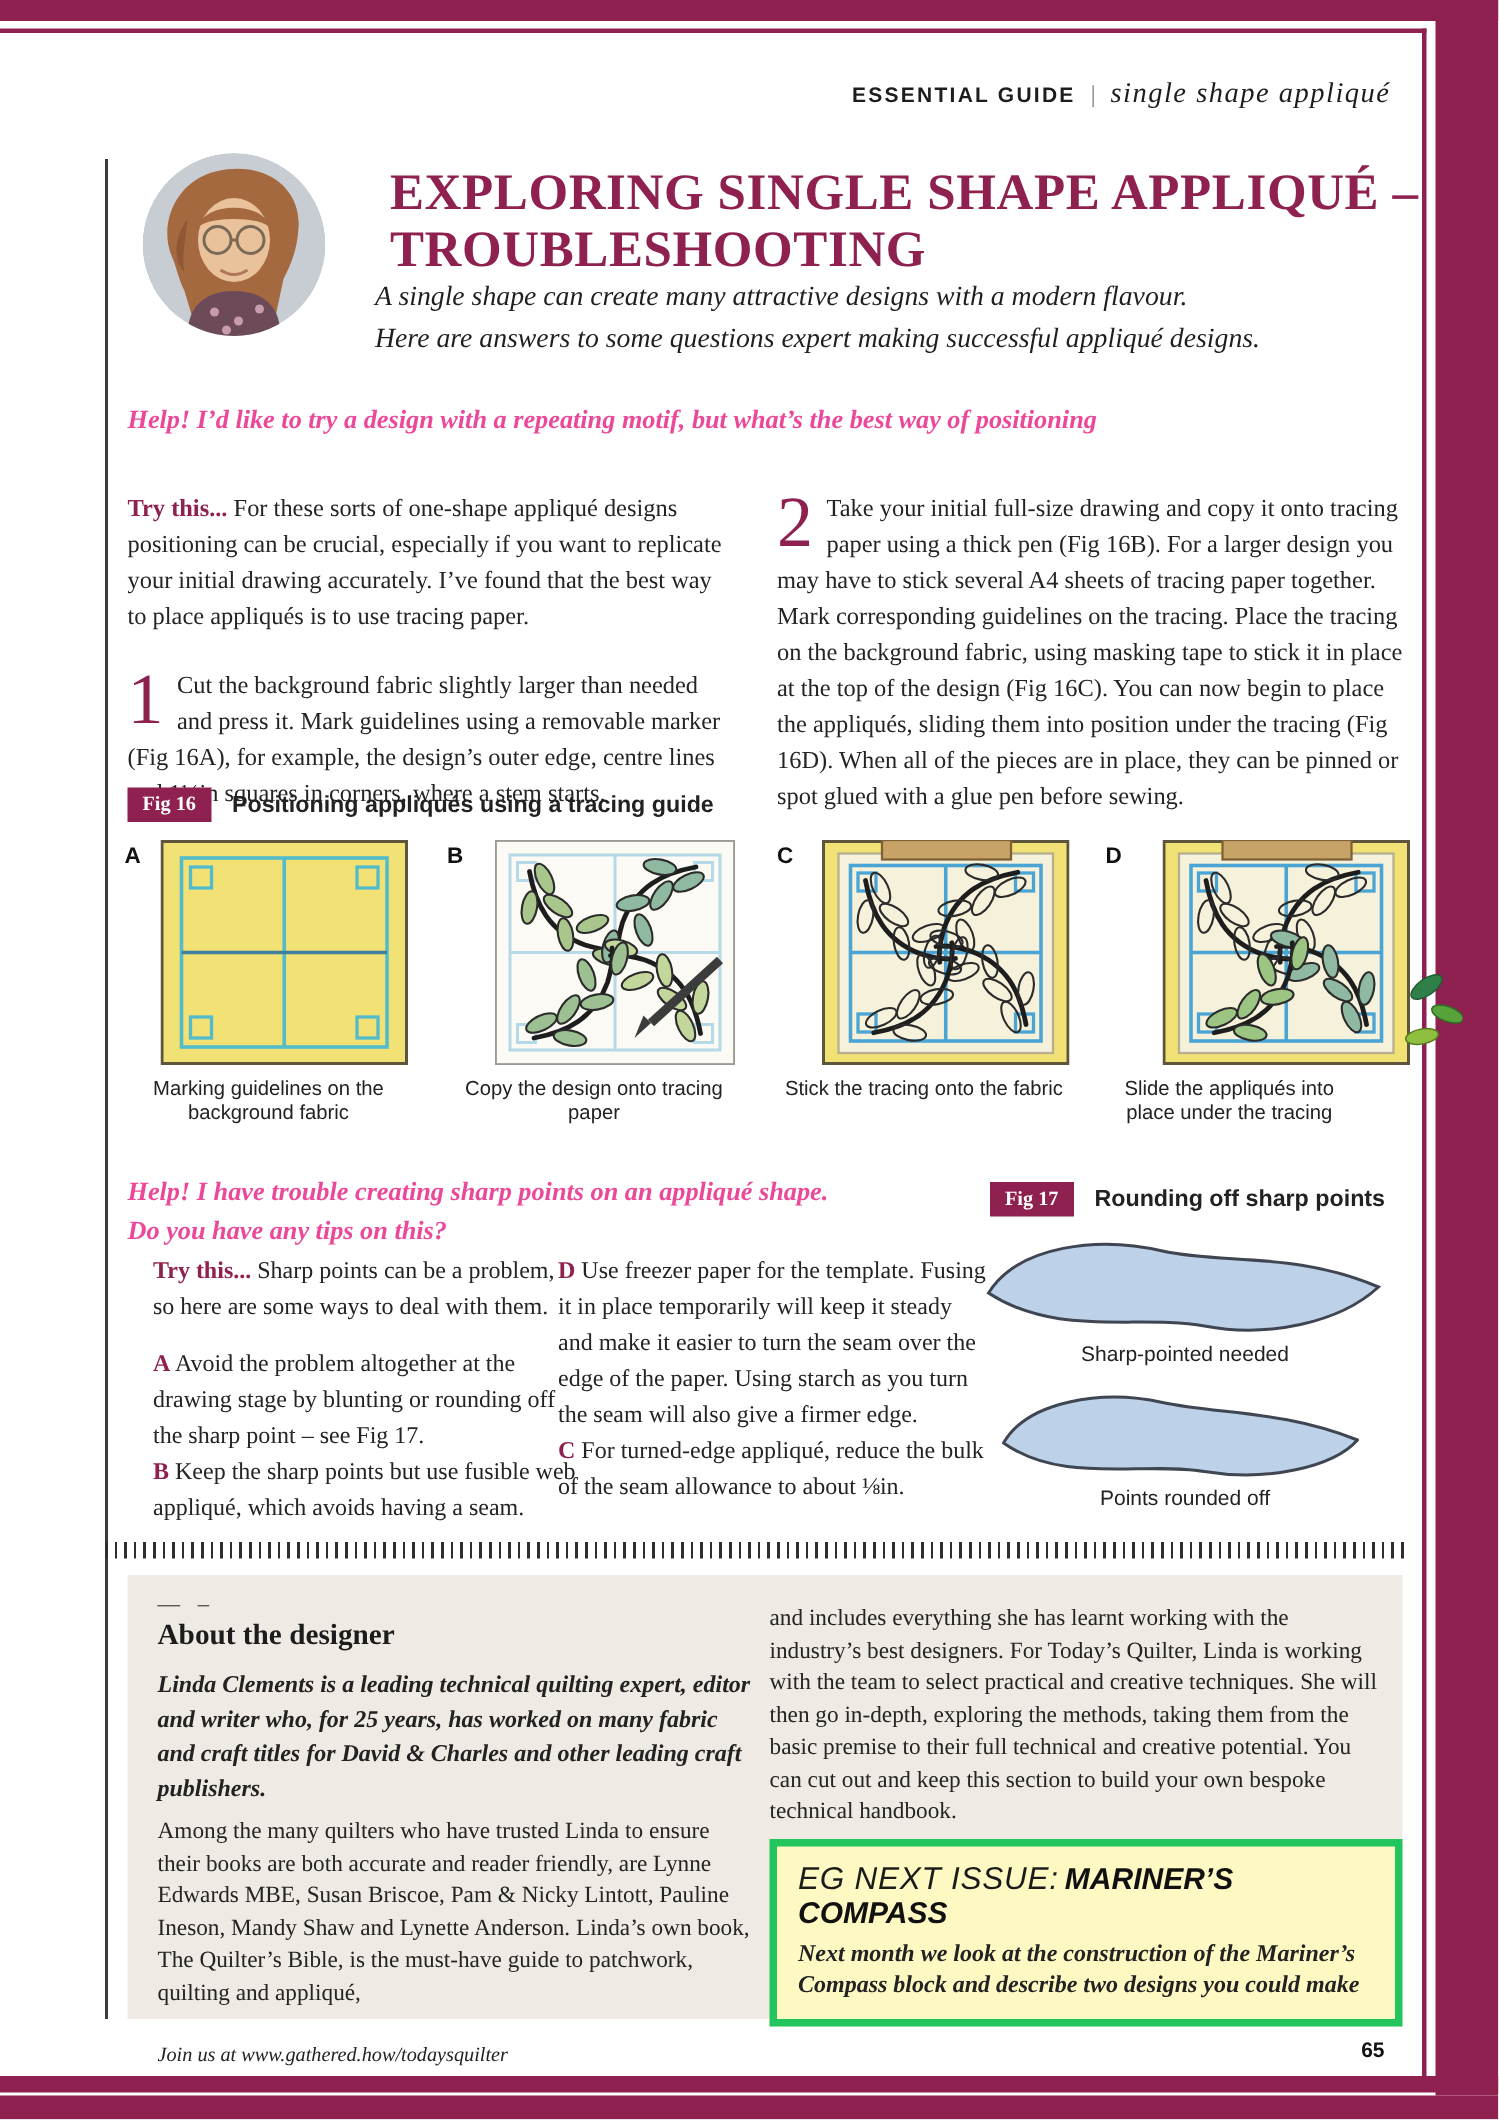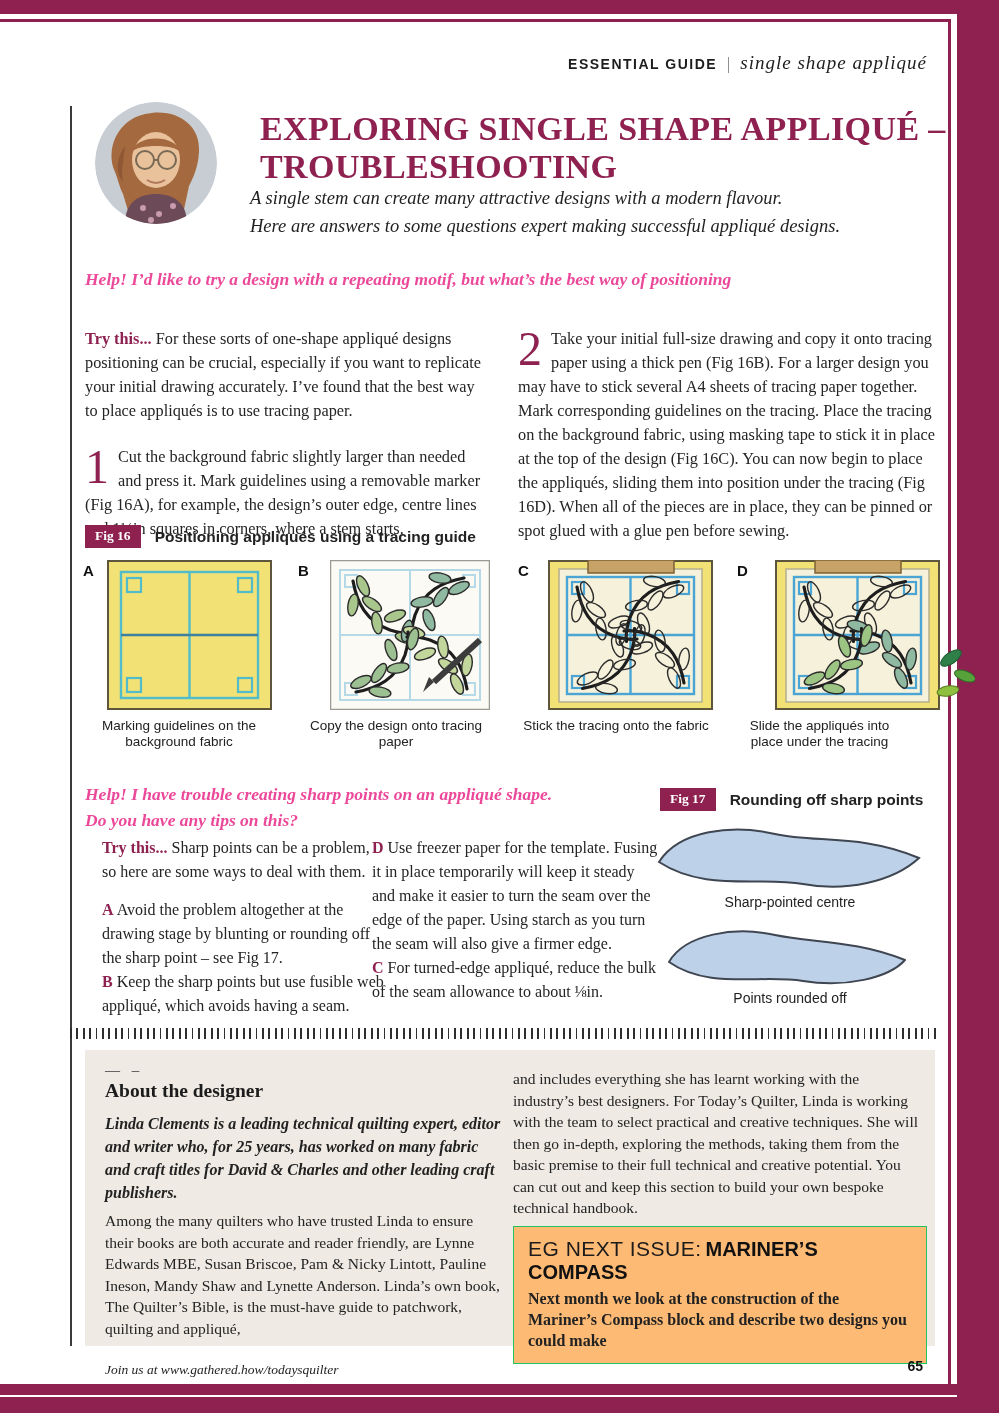--- a/index.html
+++ b/index.html
@@ -82,22 +82,22 @@
      background:repeating-linear-gradient(to right,#2e2e2e 0 1.8px,transparent 1.8px 6.4px);}
 
   
   .about{position:absolute;left:85px;top:1050px;width:850px;height:296px;background:#efebe4;}
   .cutmark{position:absolute;left:20px;top:12px;font-size:15px;color:#333;letter-spacing:4px;}
   .about-h{position:absolute;left:20px;top:30px;margin:0;font-size:19.5px;font-weight:bold;color:#1c1c1c;}
   .about-intro{position:absolute;left:20px;top:62px;width:400px;font-weight:bold;font-style:italic;
                font-size:16px;line-height:23px;color:#222;}
   .about-p1{position:absolute;left:20px;top:160px;width:400px;font-size:15.5px;line-height:21.5px;}
   .about-p2{position:absolute;left:428px;top:18px;width:408px;font-size:15.5px;line-height:21.5px;}
-  .nextissue{position:absolute;left:428px;top:176px;width:384px;background:#fdba74;
-             border:1px solid #22c55e;padding:10px 14px 12px 14px;}
+  .nextissue{position:absolute;left:428px;top:176px;width:384px;background:#fef9c3;
+             border:5px solid #22c55e;padding:10px 14px 12px 14px;font-style:italic;}
   .ni-lead{font-family:"Liberation Sans",sans-serif;font-size:21px;letter-spacing:0.5px;color:#1b1b1b;}
   .ni-title{font-family:"Liberation Sans",sans-serif;font-size:20px;font-weight:bold;color:#111;}
   .nextissue p{margin:4px 0 0 0;font-size:16px;line-height:21px;font-weight:bold;color:#222;}
 
   
   .footer-join{position:absolute;left:105px;top:1362px;font-style:italic;font-size:13.5px;color:#222;}
   .footer-page{position:absolute;right:76px;top:1358px;font-family:"Liberation Sans",sans-serif;
                font-weight:bold;font-size:14px;color:#111;}
 </style>
 </head>
@@ -135,21 +135,21 @@
       <circle cx="78" cy="104" r="3" fill="#c89cae"></circle>
         <circle cx="56" cy="118" r="3" fill="#c89cae"></circle>
     </svg>
   </div>
 
   <h1 class="title">
     <span>EXPLORING SINGLE SHAPE APPLIQUÉ –</span><br>
     <span>TROUBLESHOOTING</span>
   </h1>
   <div class="intro">
-    <span>A single stem can create many attractive designs with a modern flavour.</span><br>
+    <span>A single shape can create many attractive designs with a modern flavour.</span><br>
     <span>Here are answers to some questions expert making successful appliqué designs.</span>
   </div>
 
   <div class="question q1">
     <span>Help! I’d like to try a design with a repeating motif, but what’s the best way of positioning</span><br>
   </div>
 
   <div class="body-col col-a">
     <p>
       <b class="lead">Try this...</b>
@@ -318,21 +318,21 @@
   </div>
 
   <div class="figrow fig17-row">
     <span class="figbadge">Fig 17</span>
     <span class="figcaption-h">Rounding off sharp points</span>
   </div>
 
   <svg class="shape1" width="270" height="72" viewBox="0 0 270 72">
     <path d="M4,40 C24,8 78,2 120,12 C160,21 208,12 264,36 C238,60 190,70 148,62 C104,54 50,70 4,40 Z" fill="#bdd2e9" stroke="#3f4652" stroke-width="2"></path>
   </svg>
-  <div class="shapecap shapecap1">Sharp-pointed centre</div>
+  <div class="shapecap shapecap1">Sharp-pointed needed</div>
 
   <svg class="shape2" width="270" height="72" viewBox="0 0 270 72">
     <path d="M14,42 C30,14 80,6 120,15 C158,23 200,20 250,40 C234,58 190,68 148,61 C106,54 54,70 14,42 Z" fill="#bdd2e9" stroke="#3f4652" stroke-width="2" stroke-linejoin="round"></path>
   </svg>
   <div class="shapecap shapecap2">Points rounded off</div>
 
   <div class="perforation"></div>
 
   <div class="about">
     <div class="cutmark">— –</div>

